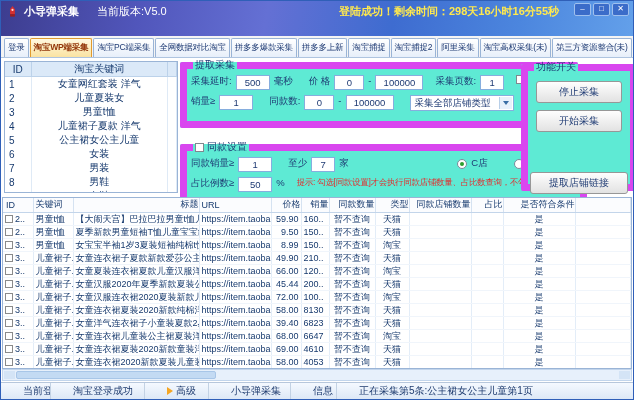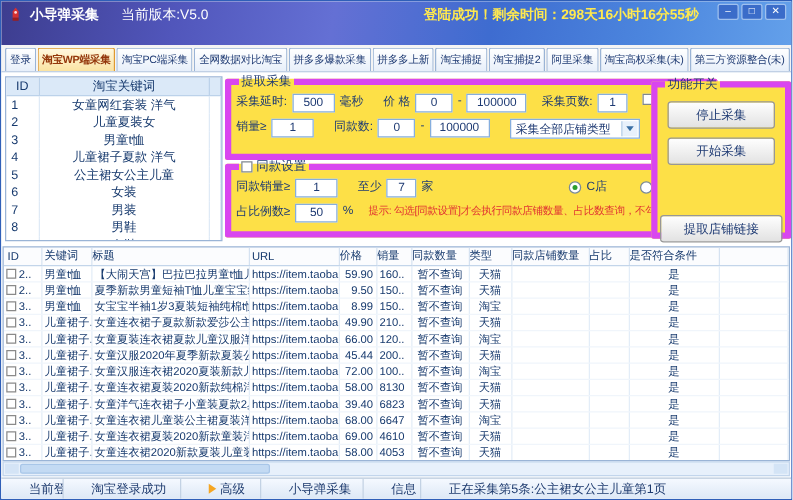--- a/index.html
+++ b/index.html
@@ -24,24 +24,24 @@
 
   
   .content { position:relative; height:341px; background:#fff; }
 
   .kw-panel { position:absolute; left:3px; top:3px; width:174px; height:132px; border:1px solid #9ab4d6; overflow:hidden; }
   .kw-table { width:100%; border-collapse:collapse; table-layout:fixed; font-size:10px; color:#173a6e; }
   .kw-table th { background:#dbe9f8; font-weight:normal; height:14px; border-right:1px solid #bcd2ea; border-bottom:1px solid #bcd2ea; overflow:hidden; }
   .kw-table td { height:13px; border-right:1px solid #dfeaf6; text-align:center; overflow:hidden; white-space:nowrap; }
   .kw-table .id-cell { text-align:left; padding-left:4px; }
 
-  fieldset { position:absolute; border:5px solid #d946ef; border-radius:2px; padding:0 2px 2px; background:#fde047; }
+  fieldset { position:absolute; border:7px solid #d946ef; border-radius:2px; padding:0 2px 2px; background:#5eead4; }
   legend { font-size:10px; color:#1e3a73; padding:0 2px; margin-left:4px; display:flex; align-items:center; gap:3px; }
   .fs-collect { left:179px; top:0; width:339px; height:70px; }
-  .fs-same { left:179px; top:68px; width:339px; height:64px; }
+  .fs-same { left:179px; top:82px; width:339px; height:64px; }
   .fs-func { left:520px; top:2px; width:108px; height:131px; }
 
   .frow { display:flex; align-items:flex-start; gap:4px; margin:3px 2px 0; height:17px; font-size:9.5px; color:#1e3a73; white-space:nowrap; }
   .tbox { height:15px; border:1px solid #86aede; font-size:9.5px; color:#1e3a73; text-align:center; font-family:inherit; }
   .w34{width:34px} .w30{width:30px} .w48{width:48px} .w24{width:24px}
   .sp8{width:8px} .sp4{width:4px}
   .sel { width:104px; height:16px; border:1px solid #86aede; display:flex; align-items:center; justify-content:space-between; padding:0 1px 0 4px; font-size:9.5px; color:#1e3a73; background:#fff; }
   .sel-arrow { width:13px; height:12px; background:#e8f1fb; border-left:1px solid #b8cfe8; display:flex; align-items:center; justify-content:center; }
   .sel-arrow::after { content:""; border-left:3px solid transparent; border-right:3px solid transparent; border-top:4px solid #3a6ea5; }
 
@@ -50,21 +50,21 @@
   .radio.sel::after { content:""; position:absolute; left:2px; top:2px; width:4px; height:4px; border-radius:50%; background:#2e9e2e; }
   .radios { margin-left:auto; margin-right:22px; display:flex; align-items:center; gap:4px; }
   .radios .gap { width:18px; }
   .hint { color:#e03232; font-size:8.5px; letter-spacing:-0.3px; overflow:hidden; }
 
   .btn { display:block; margin:7px auto 0; width:86px; height:22px; background:linear-gradient(#fefefe,#e2e2e2); border:1px solid #979797; border-radius:3px; font-size:10px; color:#1e3a73; font-family:inherit; }
   .btn-extract { width:98px; margin-top:40px; }
 
   .result { position:absolute; left:1px; top:139px; width:630px; height:172px; border:1px solid #9ab4d6; overflow:hidden; }
   .rt { width:100%; border-collapse:collapse; table-layout:fixed; font-size:9px; color:#173a6e; }
-  .rt th { height:14px; font-weight:normal; background:#fbfcfe; border-right:1px solid #d5e2f1; border-bottom:1px solid #c3d5ea; overflow:hidden; white-space:nowrap; text-align:left; }
+  .rt th { height:14px; font-weight:normal; background:#fbfcfe; border-right:1px solid #d5e2f1; border-bottom:1px solid #c3d5ea; overflow:hidden; white-space:nowrap; text-align:right; }
   .rt th:nth-child(1){ text-align:left; padding-left:3px; }
   .rt th:nth-child(2){ text-align:left; padding-left:2px; }
   .rt th:nth-child(4){ text-align:left; padding-left:2px; }
   .rt td { height:12px; line-height:12px; border-right:1px solid #e3edf8; border-bottom:1px solid #f0f5fb; overflow:hidden; white-space:nowrap; padding:0 2px; }
   .rt td.c{ text-align:center; } .rt td.r{ text-align:right; }
   .rowcb { width:8px; height:8px; border:1px solid #8a8a8a; background:#fff; display:inline-block; vertical-align:-1px; margin-right:2px; }
 
   .hscroll { position:absolute; left:1px; top:311px; width:630px; height:12px; background:#e7f0fb; border:1px solid #c2d5ec; }
   .hthumb { position:absolute; left:13px; top:1px; width:200px; height:8px; background:#c3daf3; border:1px solid #a8c6e8; border-radius:2px; }
   .harrow { position:absolute; top:1px; width:11px; height:8px; background:#d4e4f6; }

